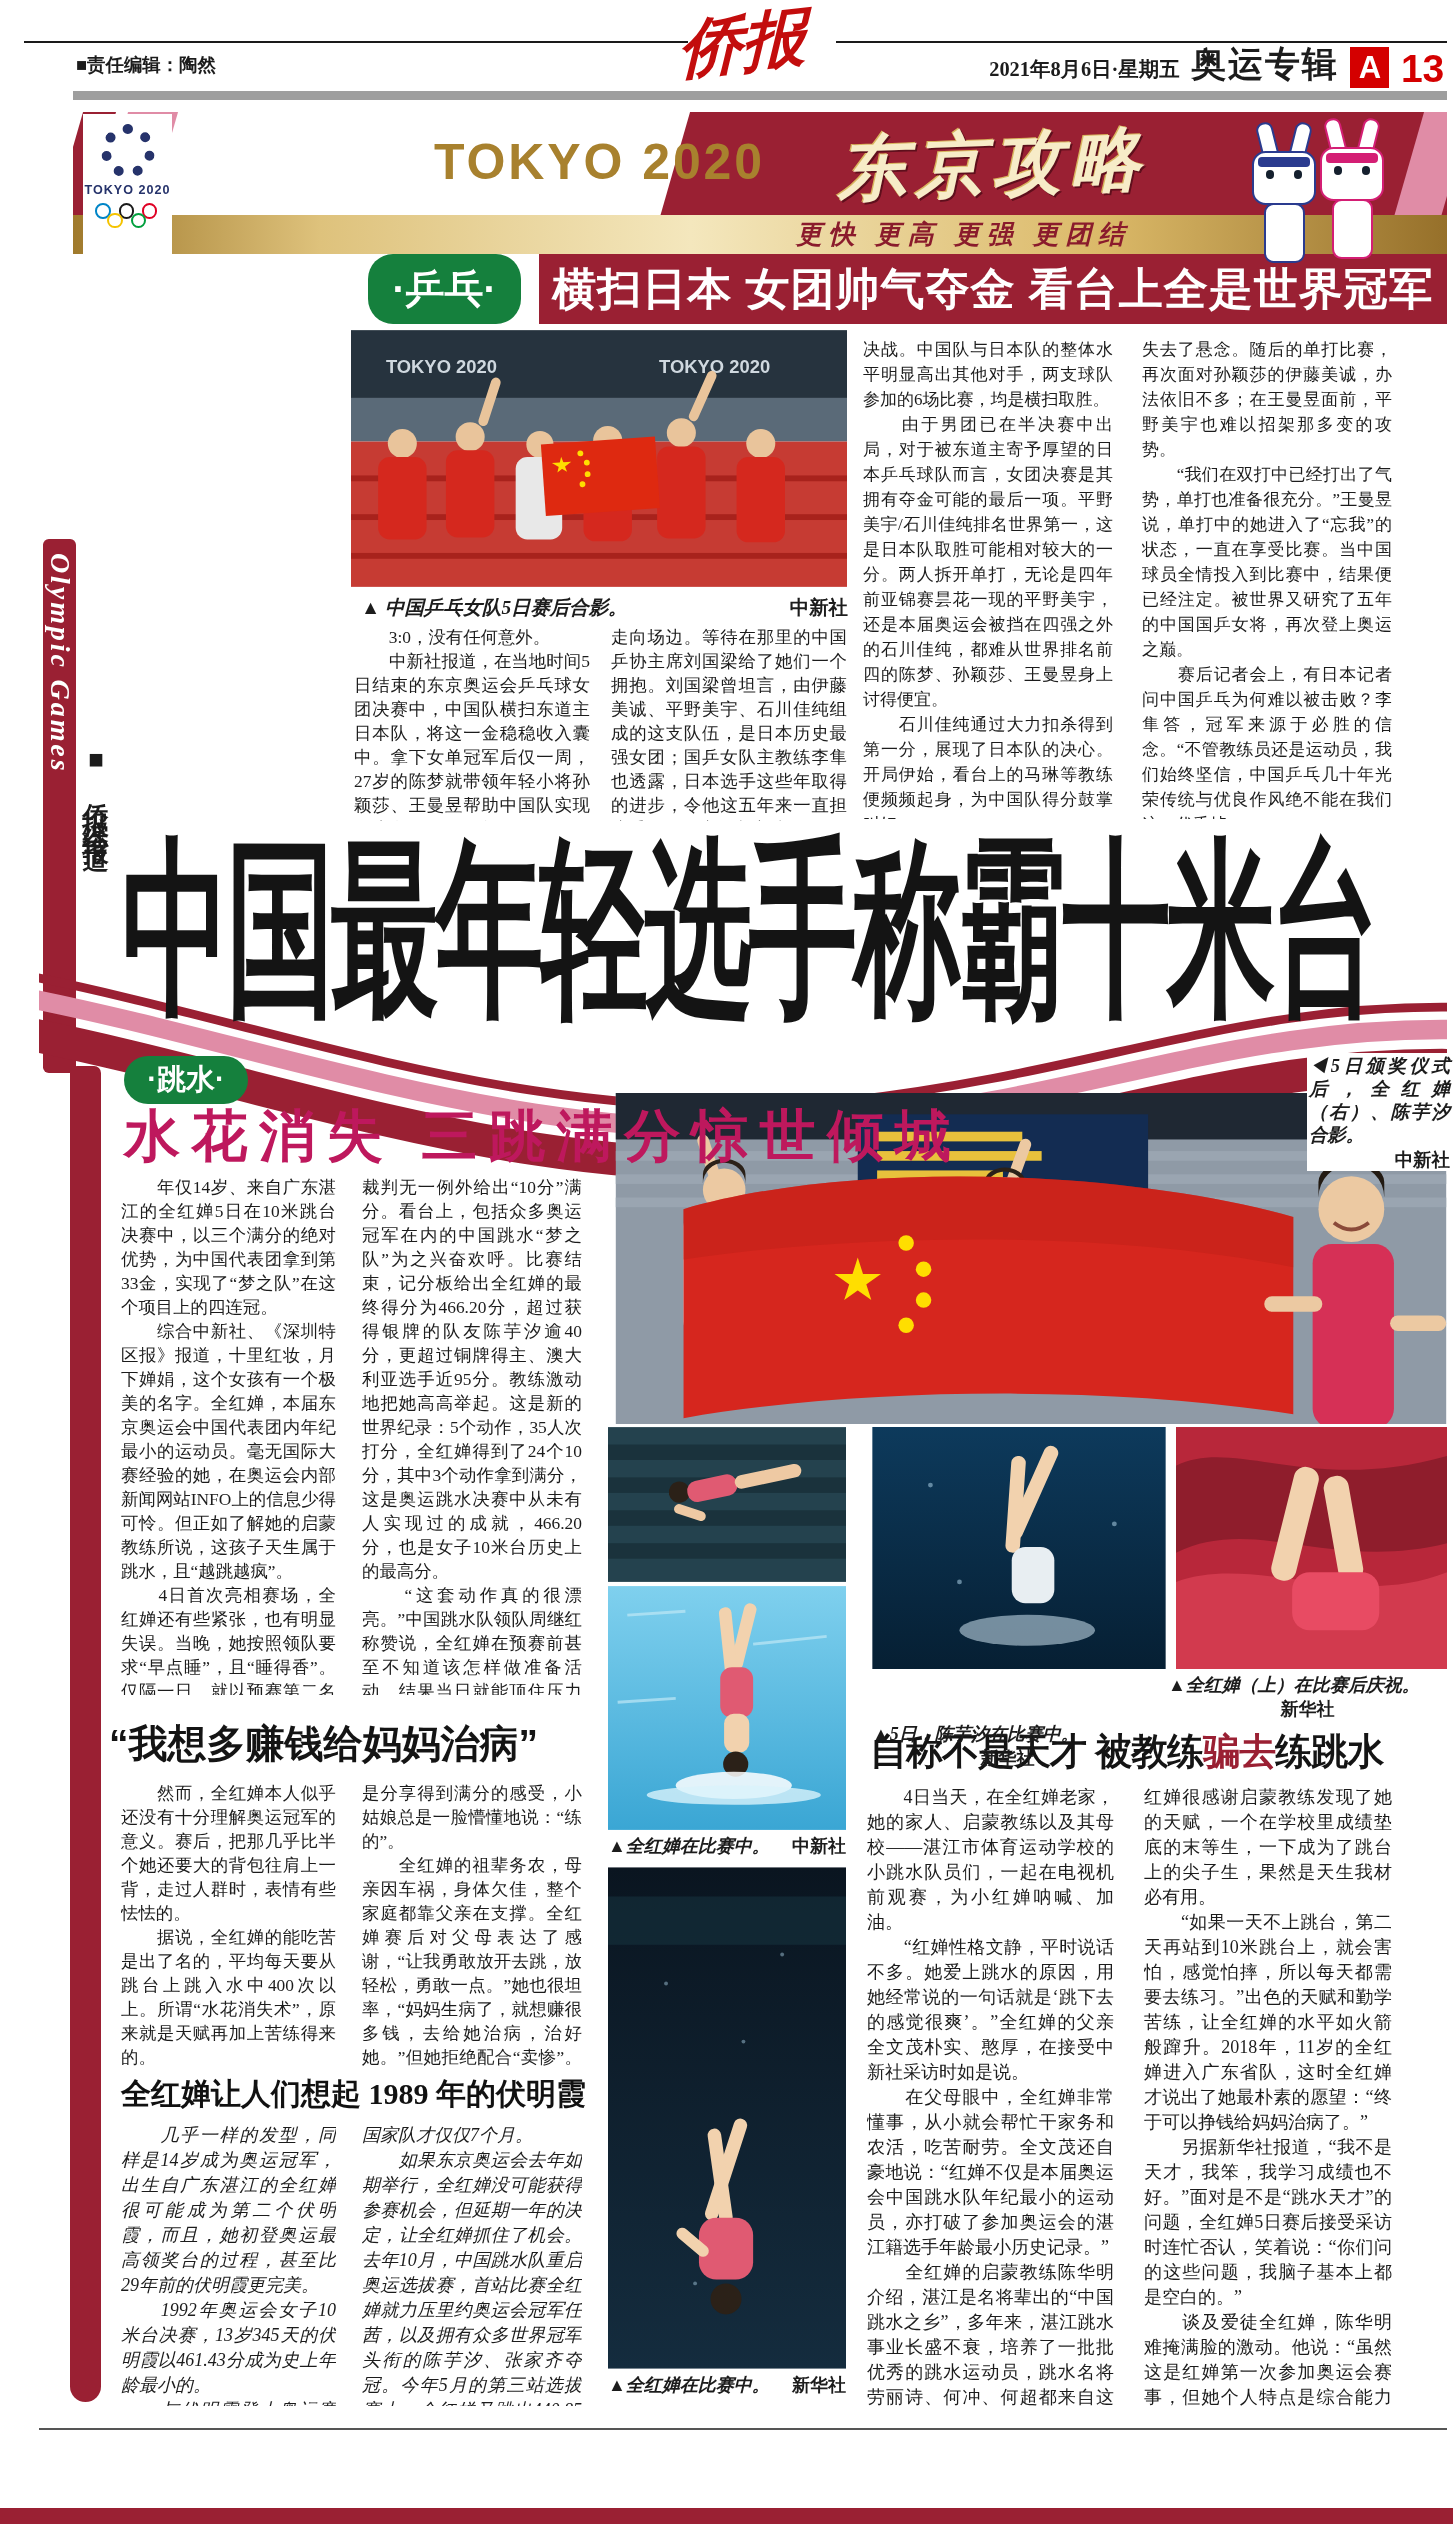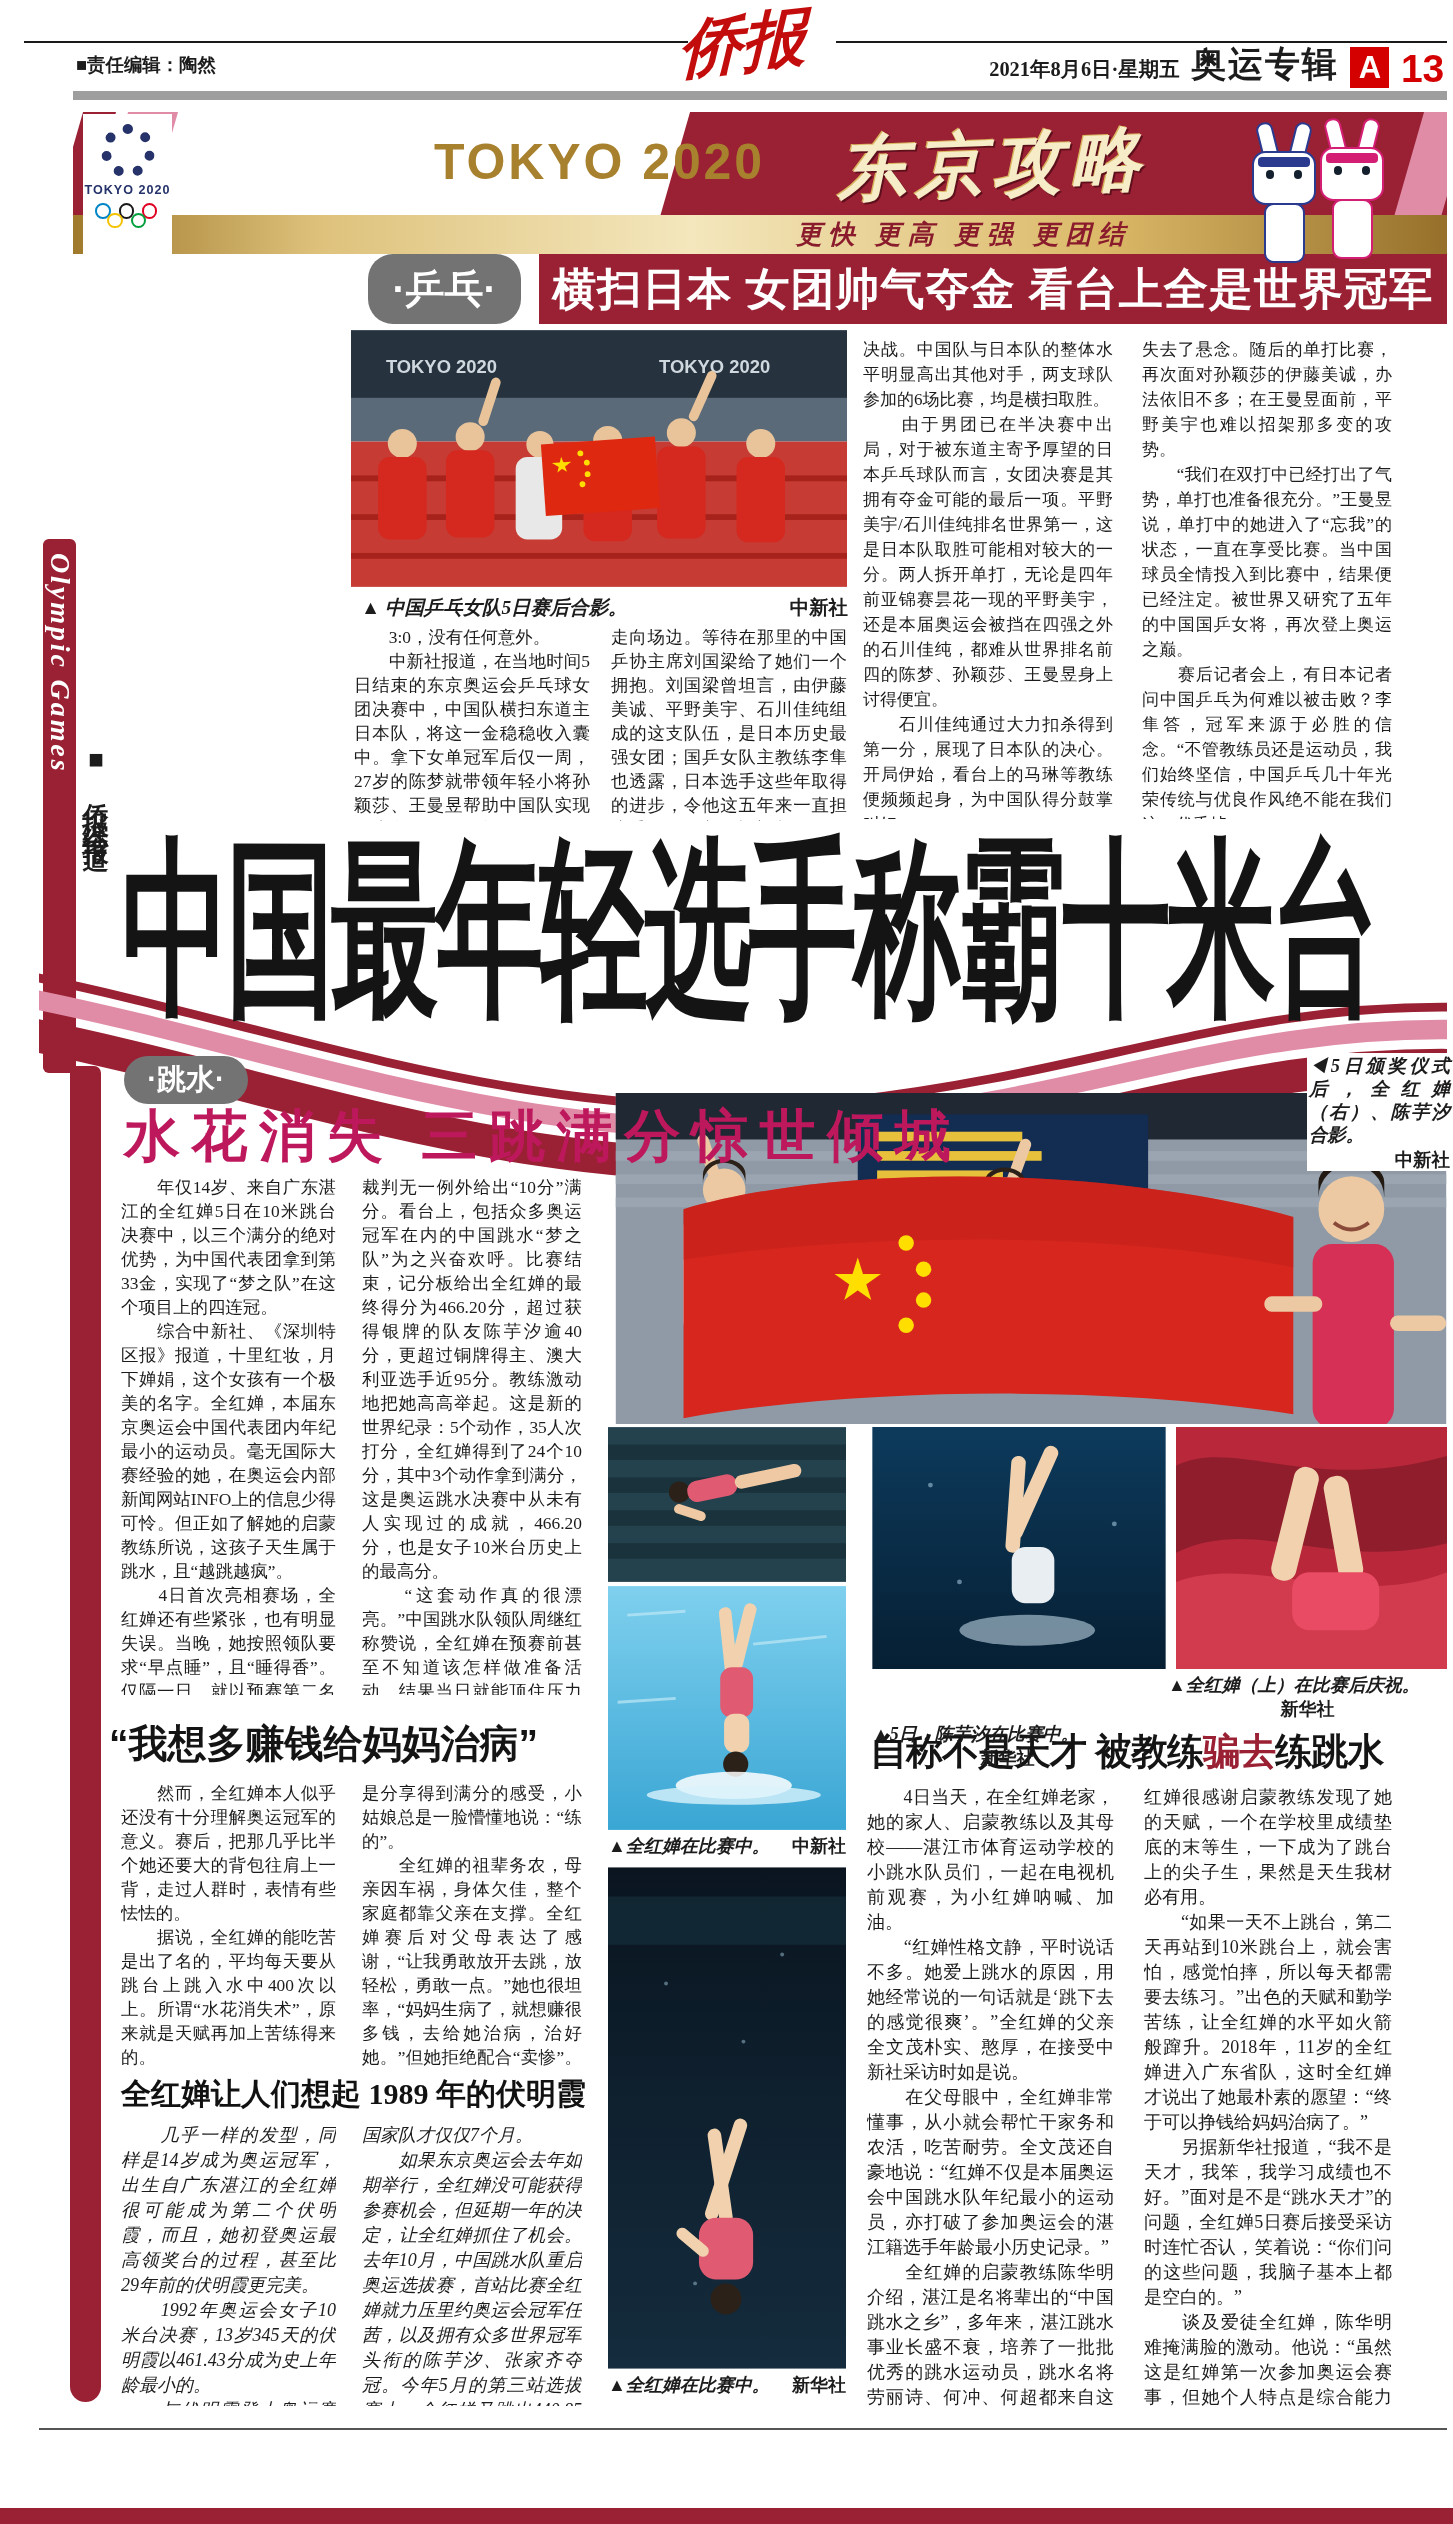--- a/index.html
+++ b/index.html
@@ -35,21 +35,21 @@
   .rings{position:relative;width:68px;height:31px;margin:5.8px auto 0 auto;}
   .ring{position:absolute;width:15.5px;height:15.5px;border-radius:50%;border:2.4px solid;box-sizing:border-box;background:transparent;}
   
   .mascot{position:absolute;width:81px;}
   .m-ear{position:absolute;width:12.6px;height:43px;border-radius:7.8px;background:#fff;border:2.9px solid;}
   .m-head{position:absolute;top:29px;width:60px;height:50px;background:#fff;border:2.9px solid;border-radius:13.6px;}
   .m-eye{position:absolute;top:17.4px;width:8.7px;height:8.7px;border-radius:50%;background:#15202e;}
   .m-band{position:absolute;top:3.9px;left:3.9px;right:3.9px;height:9.7px;border-radius:3.9px;}
   .m-body{position:absolute;top:81px;left:11.6px;width:37px;height:56px;background:#fff;border:2.9px solid;border-radius:9.7px;}
   
-  .badge{background:#737373;color:#fff;display:flex;align-items:center;justify-content:center;
+  .badge{background:#15803d;color:#fff;display:flex;align-items:center;justify-content:center;
          font-weight:900;font-family:"Liberation Sans",sans-serif;border-radius:25px;}
   .hbar{background:#9a2033;color:#fff;display:flex;align-items:center;justify-content:center;
         font-weight:900;font-family:"Liberation Sans",sans-serif;}
   
   .coltext{text-align:justify;white-space:pre-wrap;overflow:hidden;color:#1c1c1c;}
   .intro{font-size:20.4px;line-height:22px;letter-spacing:2.9px;font-weight:700;}
   .small18{font-size:17.4px;line-height:24px;}
   .small17{font-size:17px;line-height:25px;}
   .small19{font-size:18px;line-height:25px;}
   .kai{font-style:italic;}

